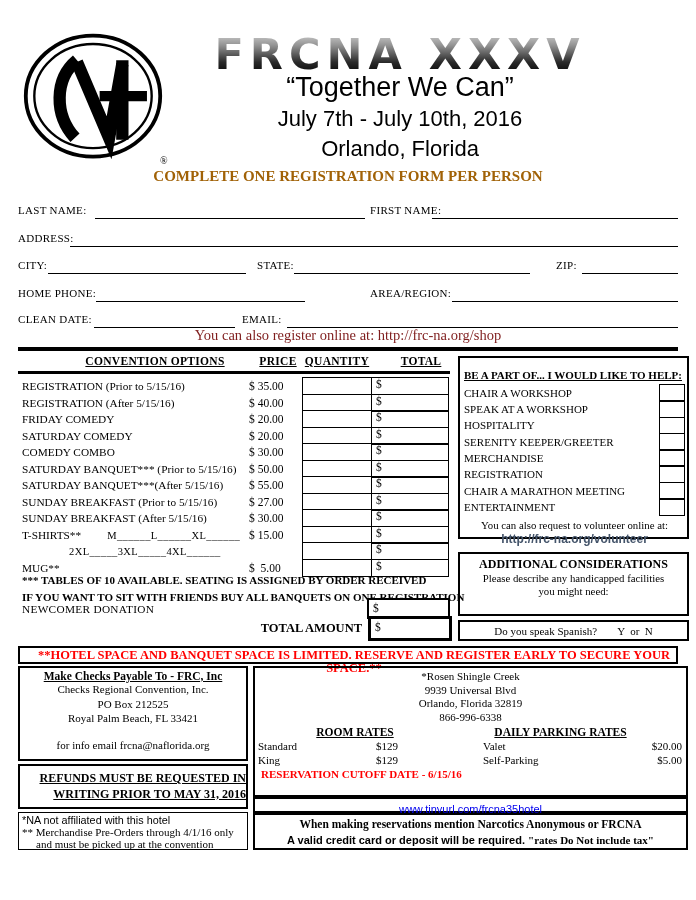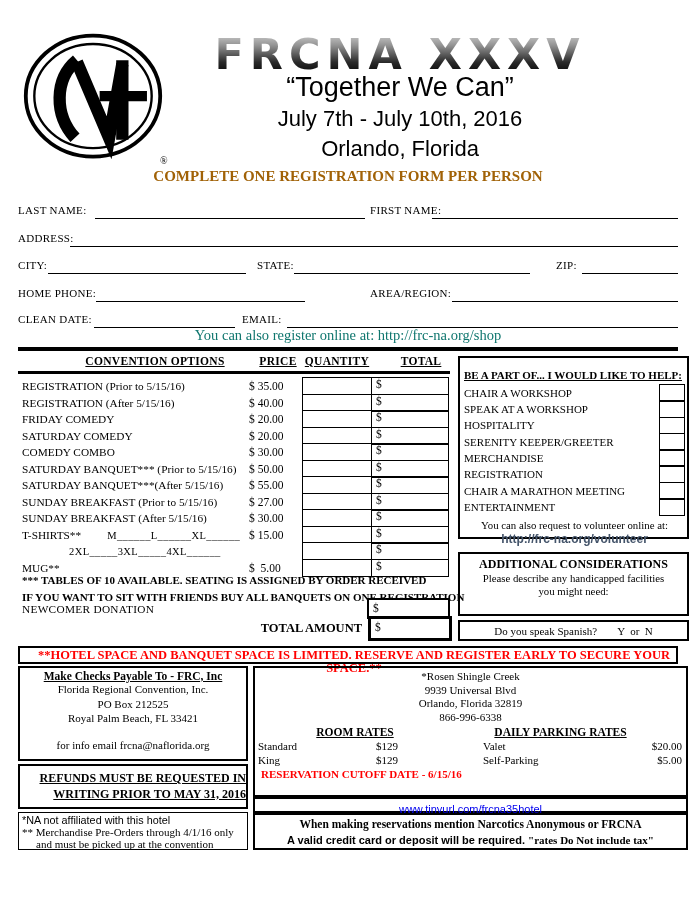--- a/index.html
+++ b/index.html
@@ -126,21 +126,21 @@
   <span class="flabel" style="left:18px;top:287px;">HOME PHONE:</span>
   <div class="uline" style="left:96px;top:289px;width:209px;"></div>
   <span class="flabel" style="left:370px;top:287px;">AREA/REGION:</span>
   <div class="uline" style="left:452px;top:289px;width:226px;"></div>
 
   <span class="flabel" style="left:18px;top:313px;">CLEAN DATE:</span>
   <div class="uline" style="left:94px;top:315px;width:141px;"></div>
   <span class="flabel" style="left:242px;top:313px;">EMAIL:</span>
   <div class="uline" style="left:287px;top:315px;width:391px;"></div>
 
-  <div class="rednote" style="color:#0f766e;"><span>You can also register online at: </span><span>http://frc-na.org/shop</span></div>
+  <div class="rednote" style="color:#7f1d1d;"><span>You can also register online at: </span><span>http://frc-na.org/shop</span></div>
 
   <div class="hr-thick" style="left:18px;top:347px;width:660px;height:3.5px;"></div>
 
   <span class="colhead" style="left:40px;width:230px;">CONVENTION OPTIONS</span>
   <span class="colhead" style="left:252px;width:52px;">PRICE</span>
   <span class="colhead" style="left:300px;width:74px;">QUANTITY</span>
   <span class="colhead" style="left:386px;width:70px;">TOTAL</span>
   <div class="hr-thick" style="left:18px;top:371px;width:432px;height:3px;"></div>
 
   <div id="options-rows">
@@ -275,21 +275,21 @@
 
   <div class="spbox">
     <span>Do you speak Spanish?</span>
     <span class="ans">Y  or  N</span>
   </div>
 
   <div class="banner" style="color:#FF0000;padding-left:12px;">**HOTEL SPACE AND BANQUET SPACE IS LIMITED. RESERVE AND REGISTER EARLY TO SECURE YOUR SPACE.**</div>
 
   <div class="boxA">
     <div class="title">Make Checks Payable To - FRC, Inc</div>
-    <div class="line">Florida Regional Convention, Inc.</div>
+    <div class="line">Checks Regional Convention, Inc.</div>
     <div class="line">PO Box 212525</div>
     <div class="line">Royal Palm Beach, FL 33421</div>
     <div class="email">for info email frcna@naflorida.org</div>
   </div>
 
   <div class="boxB">
     <div class="line">REFUNDS MUST BE REQUESTED IN</div>
     <div class="line">WRITING PRIOR TO MAY 31, 2016</div>
   </div>
 

